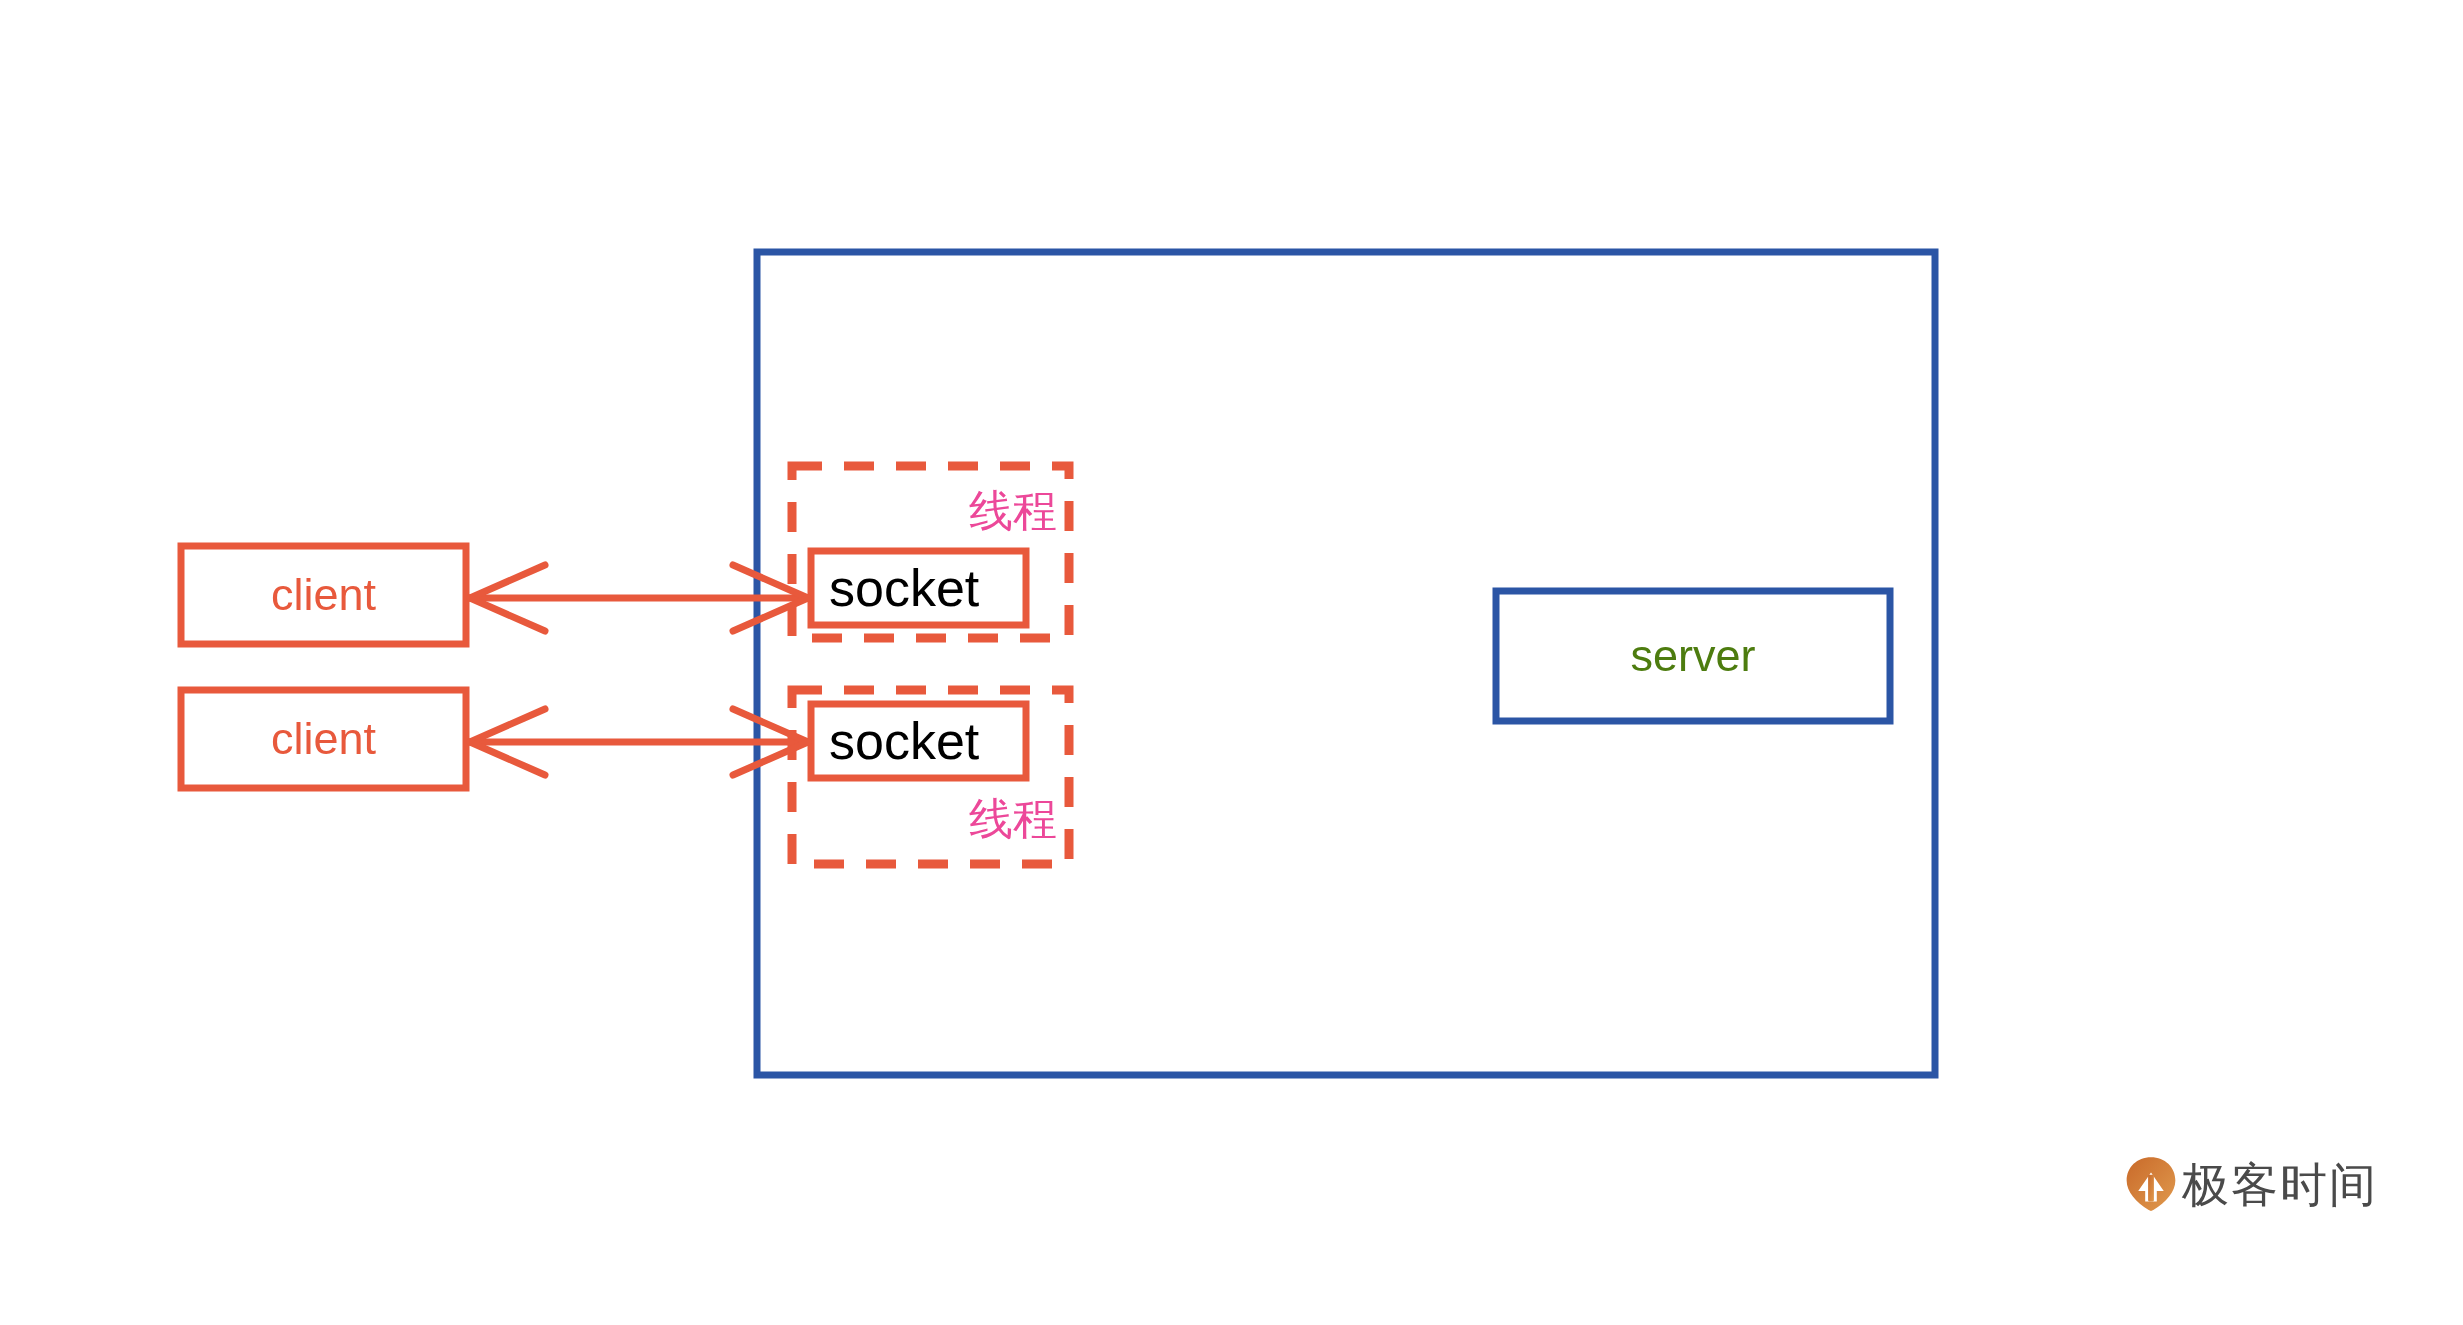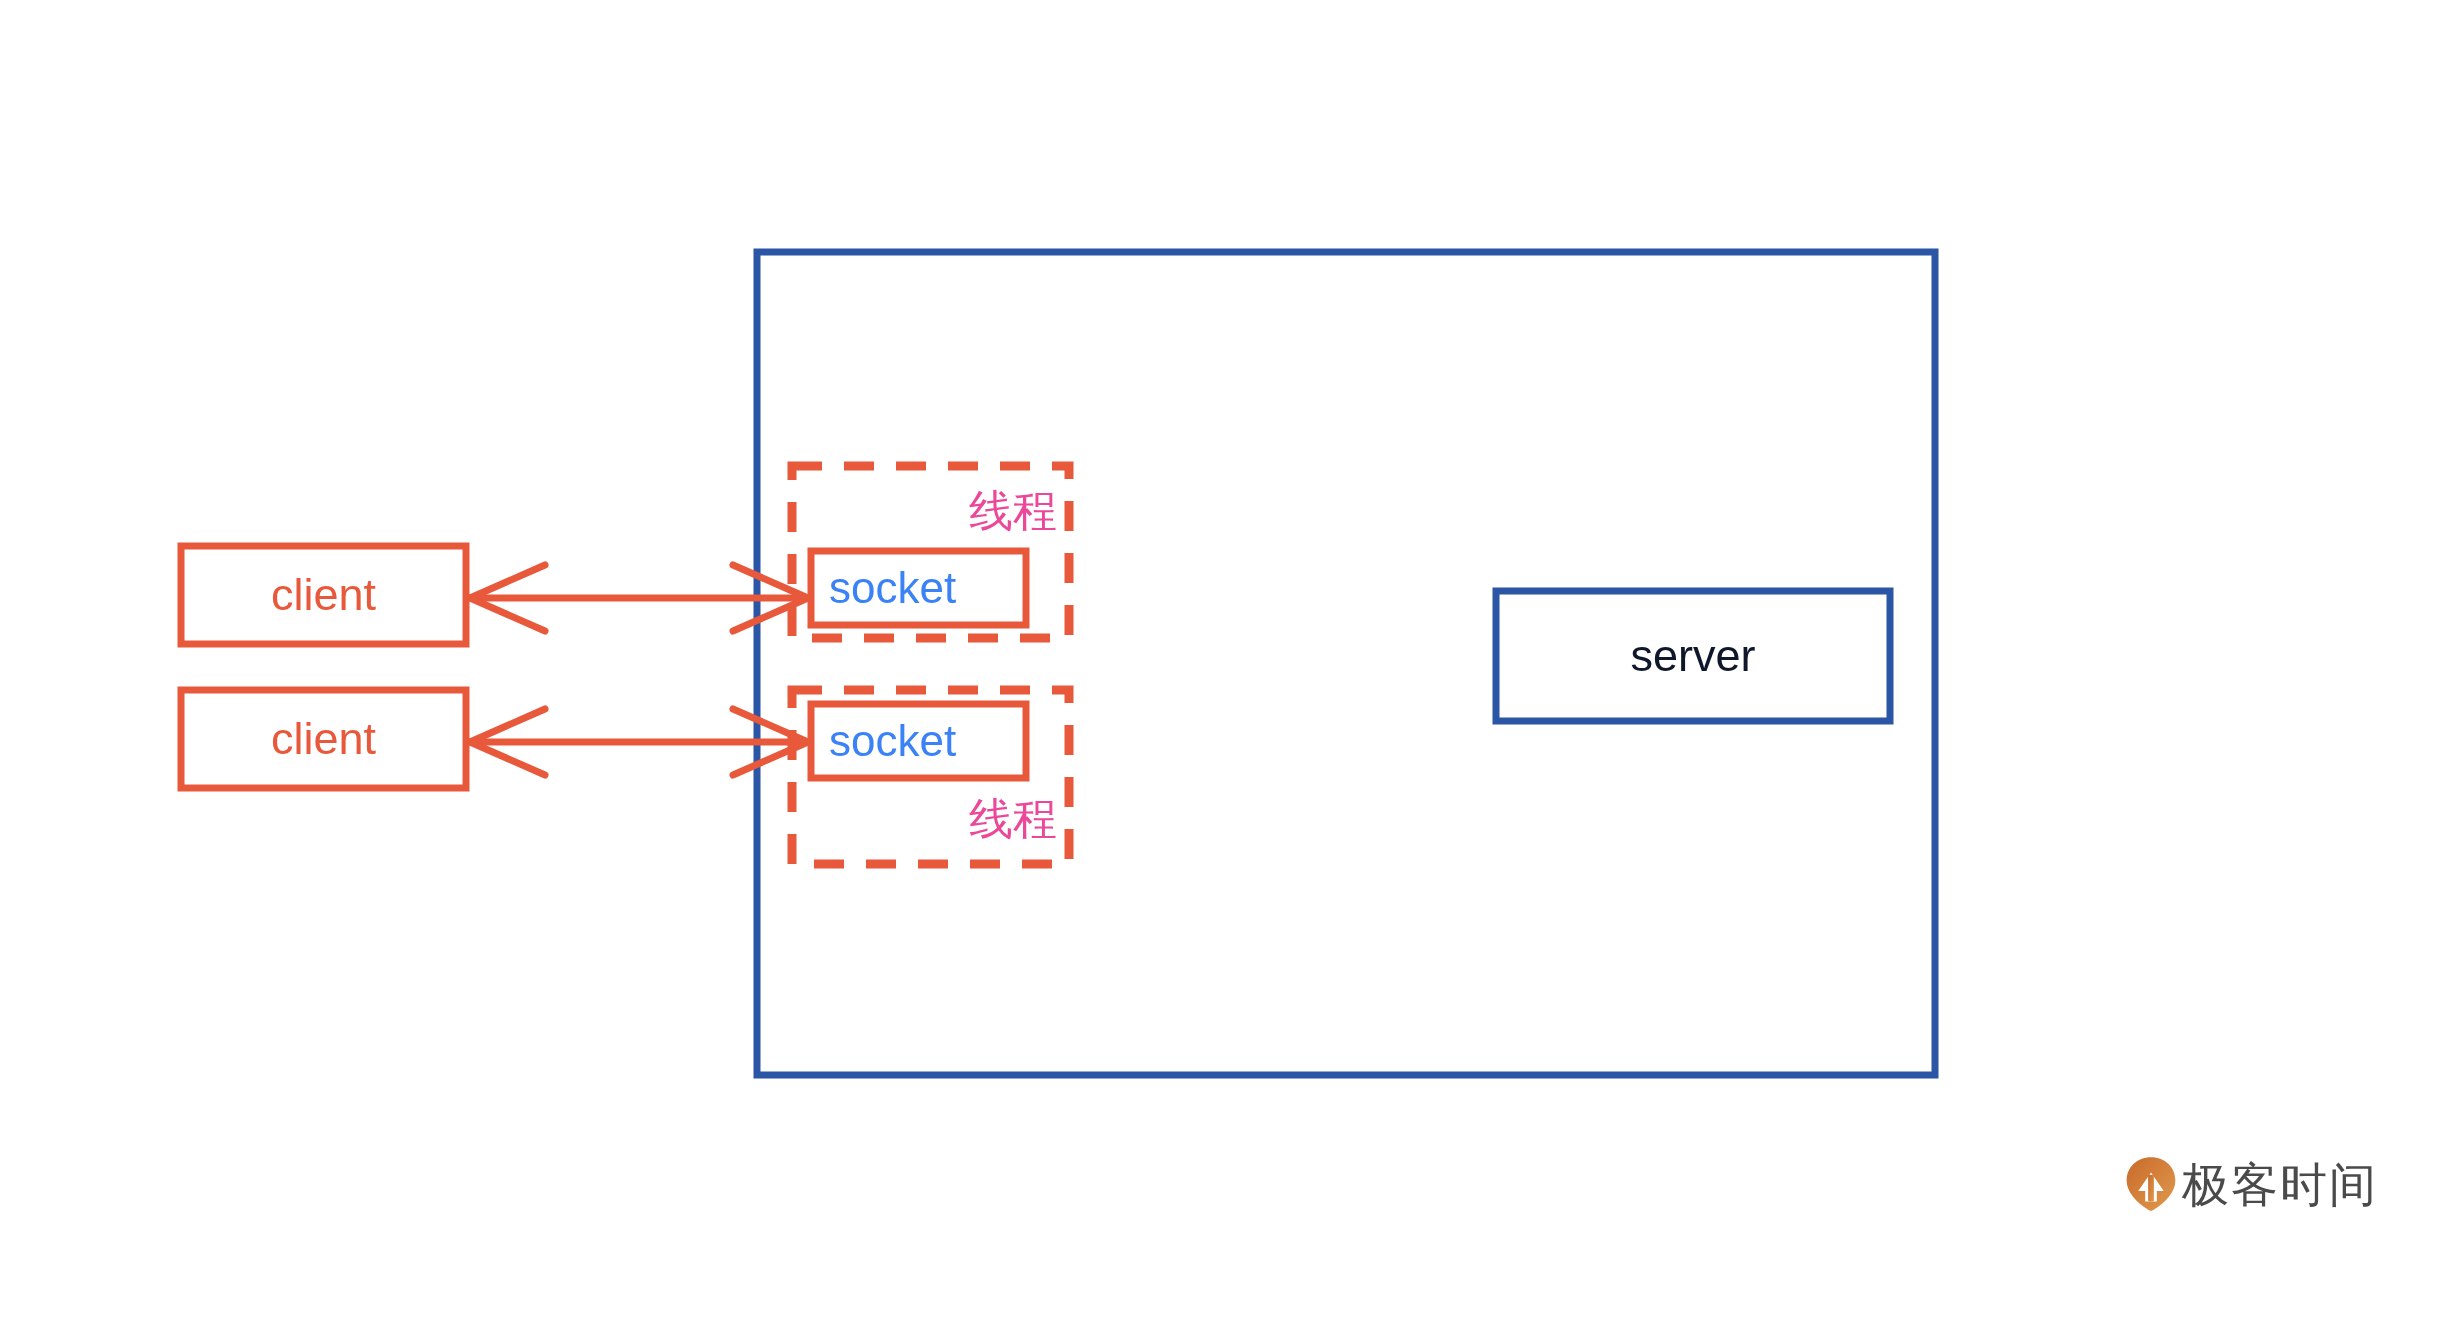--- a/index.html
+++ b/index.html
@@ -23,30 +23,30 @@
     left: 0;
     top: 0;
     width: 2463px;
     height: 1325px;
   }
   .label-client {
     font-size: 45px;
     color: #E8593C;
   }
   .label-socket {
-    font-size: 44px;
-    color: #3b82f6;
+    font-size: 52px;
+    color: #000000;
   }
   .label-thread {
     font-size: 44px;
     color: #ec4899;
   }
   .label-server {
     font-size: 45px;
-    color: #0f172a;
+    color: #4d7c0f;
   }
 
   
   .centered-box-text {
     position: absolute;
     display: flex;
     align-items: center;
     justify-content: center;
     text-align: center;
   }

